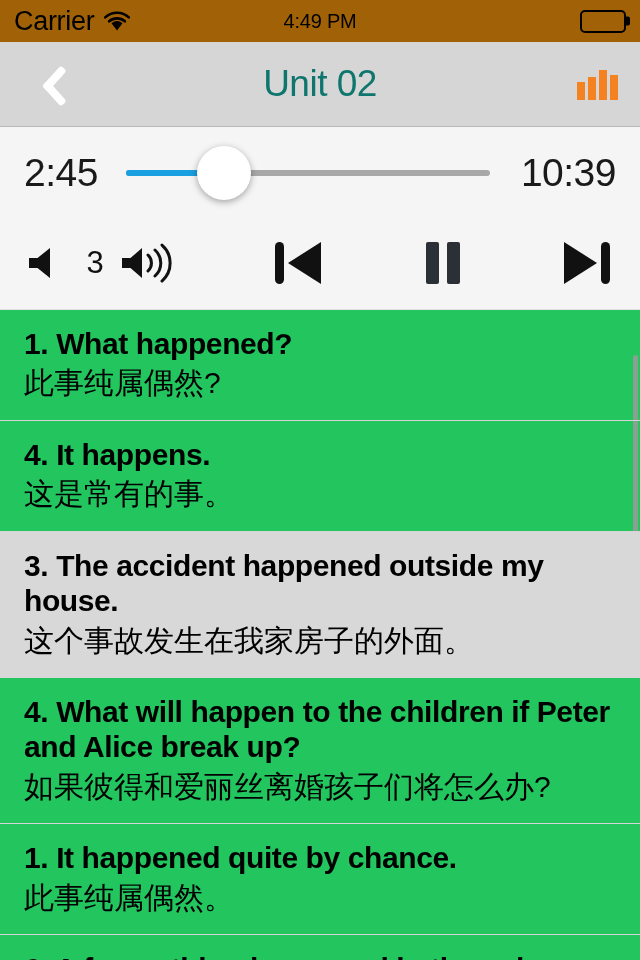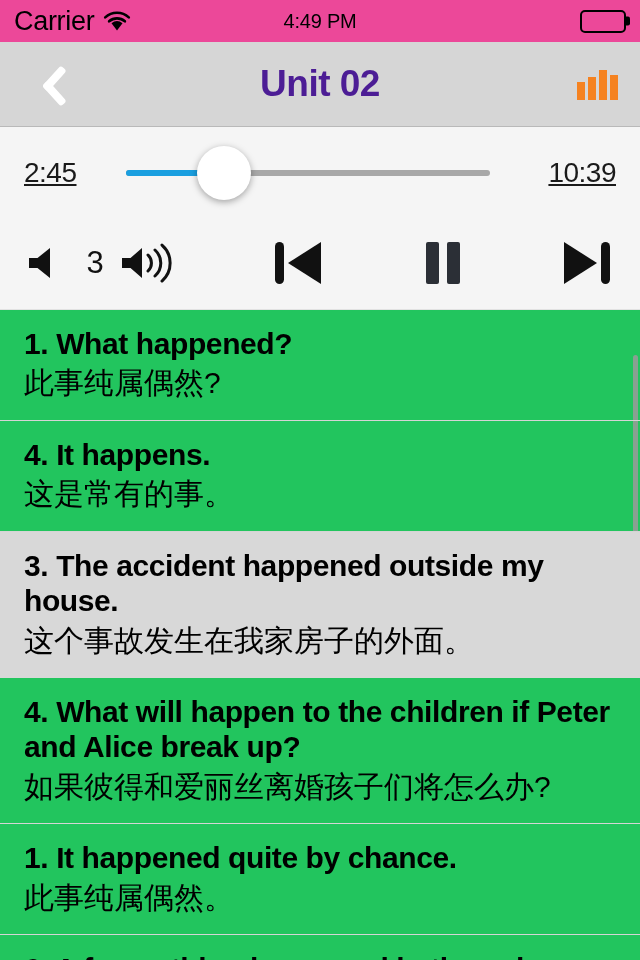--- a/index.html
+++ b/index.html
@@ -7,21 +7,21 @@
   body {
     font-family:"Liberation Sans", sans-serif;
     background:#ffffff;
     overflow:hidden;
     position:relative;
   }
 
   
   .status-bar{
     height:42px;
-    background:#ec4899;
+    background:#a16207;
     display:flex;
     align-items:center;
     padding:0 14px;
     position:relative;
   }
   .status-left{ display:flex; align-items:center; gap:9px; }
   .carrier-text{ font-size:27px; color:#000; letter-spacing:-0.3px; }
   .wifi-icon{ width:28px; height:22px; position:relative; }
   .status-center{
     position:absolute; left:0; right:0; top:0; bottom:0;
@@ -64,41 +64,41 @@
     width:8px; height:28px; background:#ffffff; border-radius:3px;
     left:9px;
   }
   .chevron-left::before{ top:0px;  transform:rotate(42deg); transform-origin:bottom center;}
   .chevron-left::after{  top:22px; transform:rotate(-42deg); transform-origin:top center;}
   .nav-title-wrap{
     position:absolute; left:0; right:0;
     display:flex; align-items:center; justify-content:center;
     pointer-events:none;
   }
-  .nav-title{ font-size:37px; font-weight:700; color:#4c1d95; letter-spacing:-0.5px; }
+  .nav-title{ font-size:37px; font-weight:400; color:#0f766e; letter-spacing:-0.5px; }
   .eq-button{
     margin-left:auto; margin-right:22px;
     display:flex; align-items:flex-end; gap:3px;
     height:32px; cursor:pointer;
   }
   .eq-bar{ width:8px; background:#f58220; }
 
   
   .player{
     background:#f5f5f5;
     height:183px;
     padding:0;
     position:relative;
     border-bottom:1px solid #e2e2e2;
   }
   .slider-row{
     display:flex; align-items:center;
     height:92px; padding:0 24px;
   }
-  .time-label{ font-size:28px; color:#1a1a1a; letter-spacing:-0.5px; white-space:nowrap;text-decoration:underline; }
+  .time-label{ font-size:39px; color:#1a1a1a; letter-spacing:-0.5px; white-space:nowrap; }
   .time-current{ width:86px; }
   .time-total{ width:110px; text-align:right; }
   .slider-track{
     flex:1; height:6px; background:#a8a8a8; border-radius:3px;
     margin:0 16px; position:relative;
   }
   .slider-fill{
     position:absolute; left:0; top:0; bottom:0;
     background:#1a9fe0; border-radius:3px;
   }

